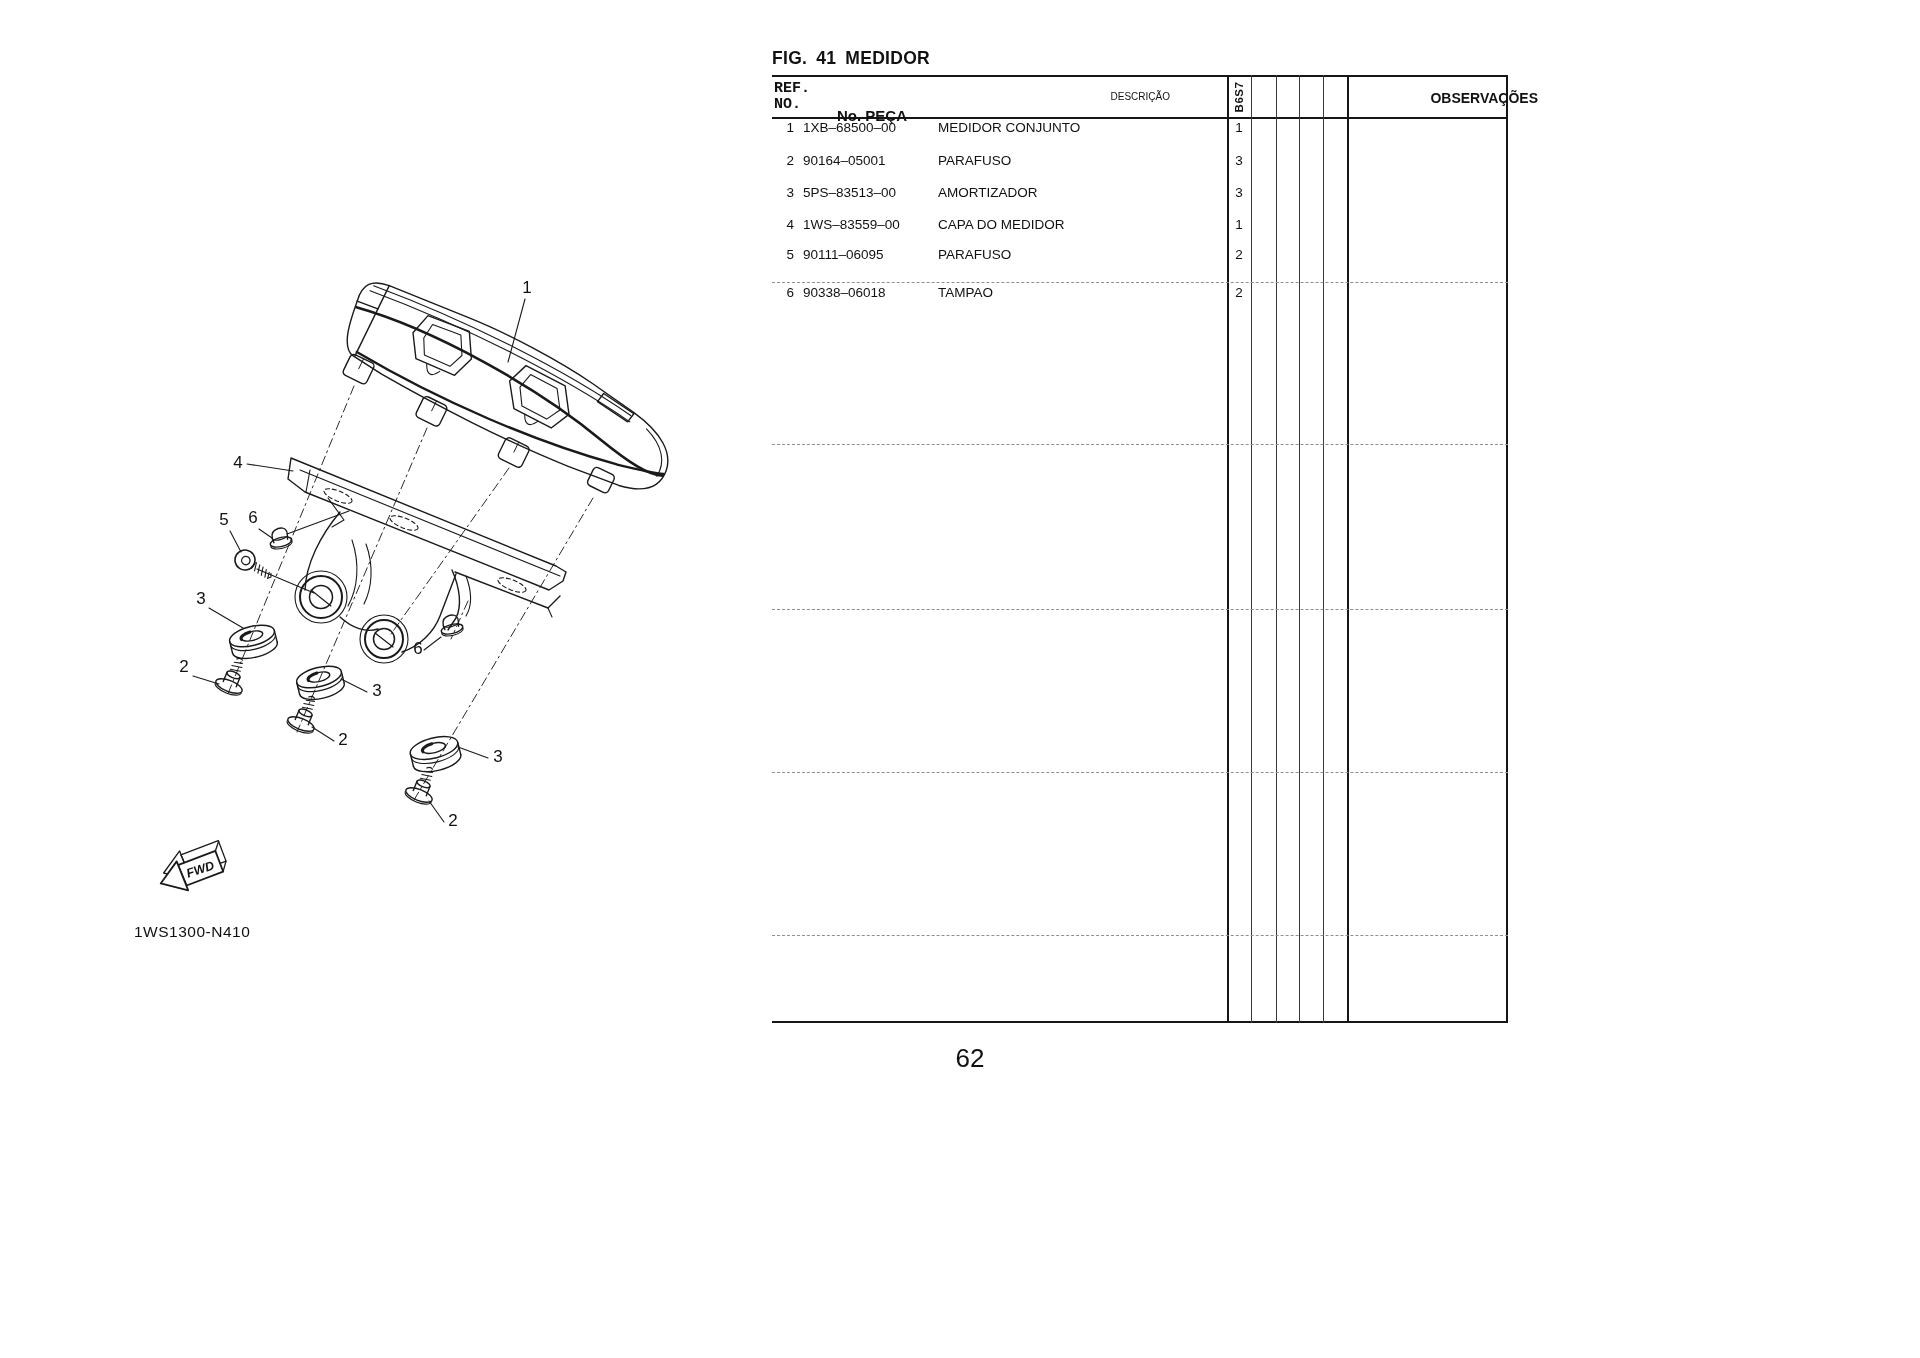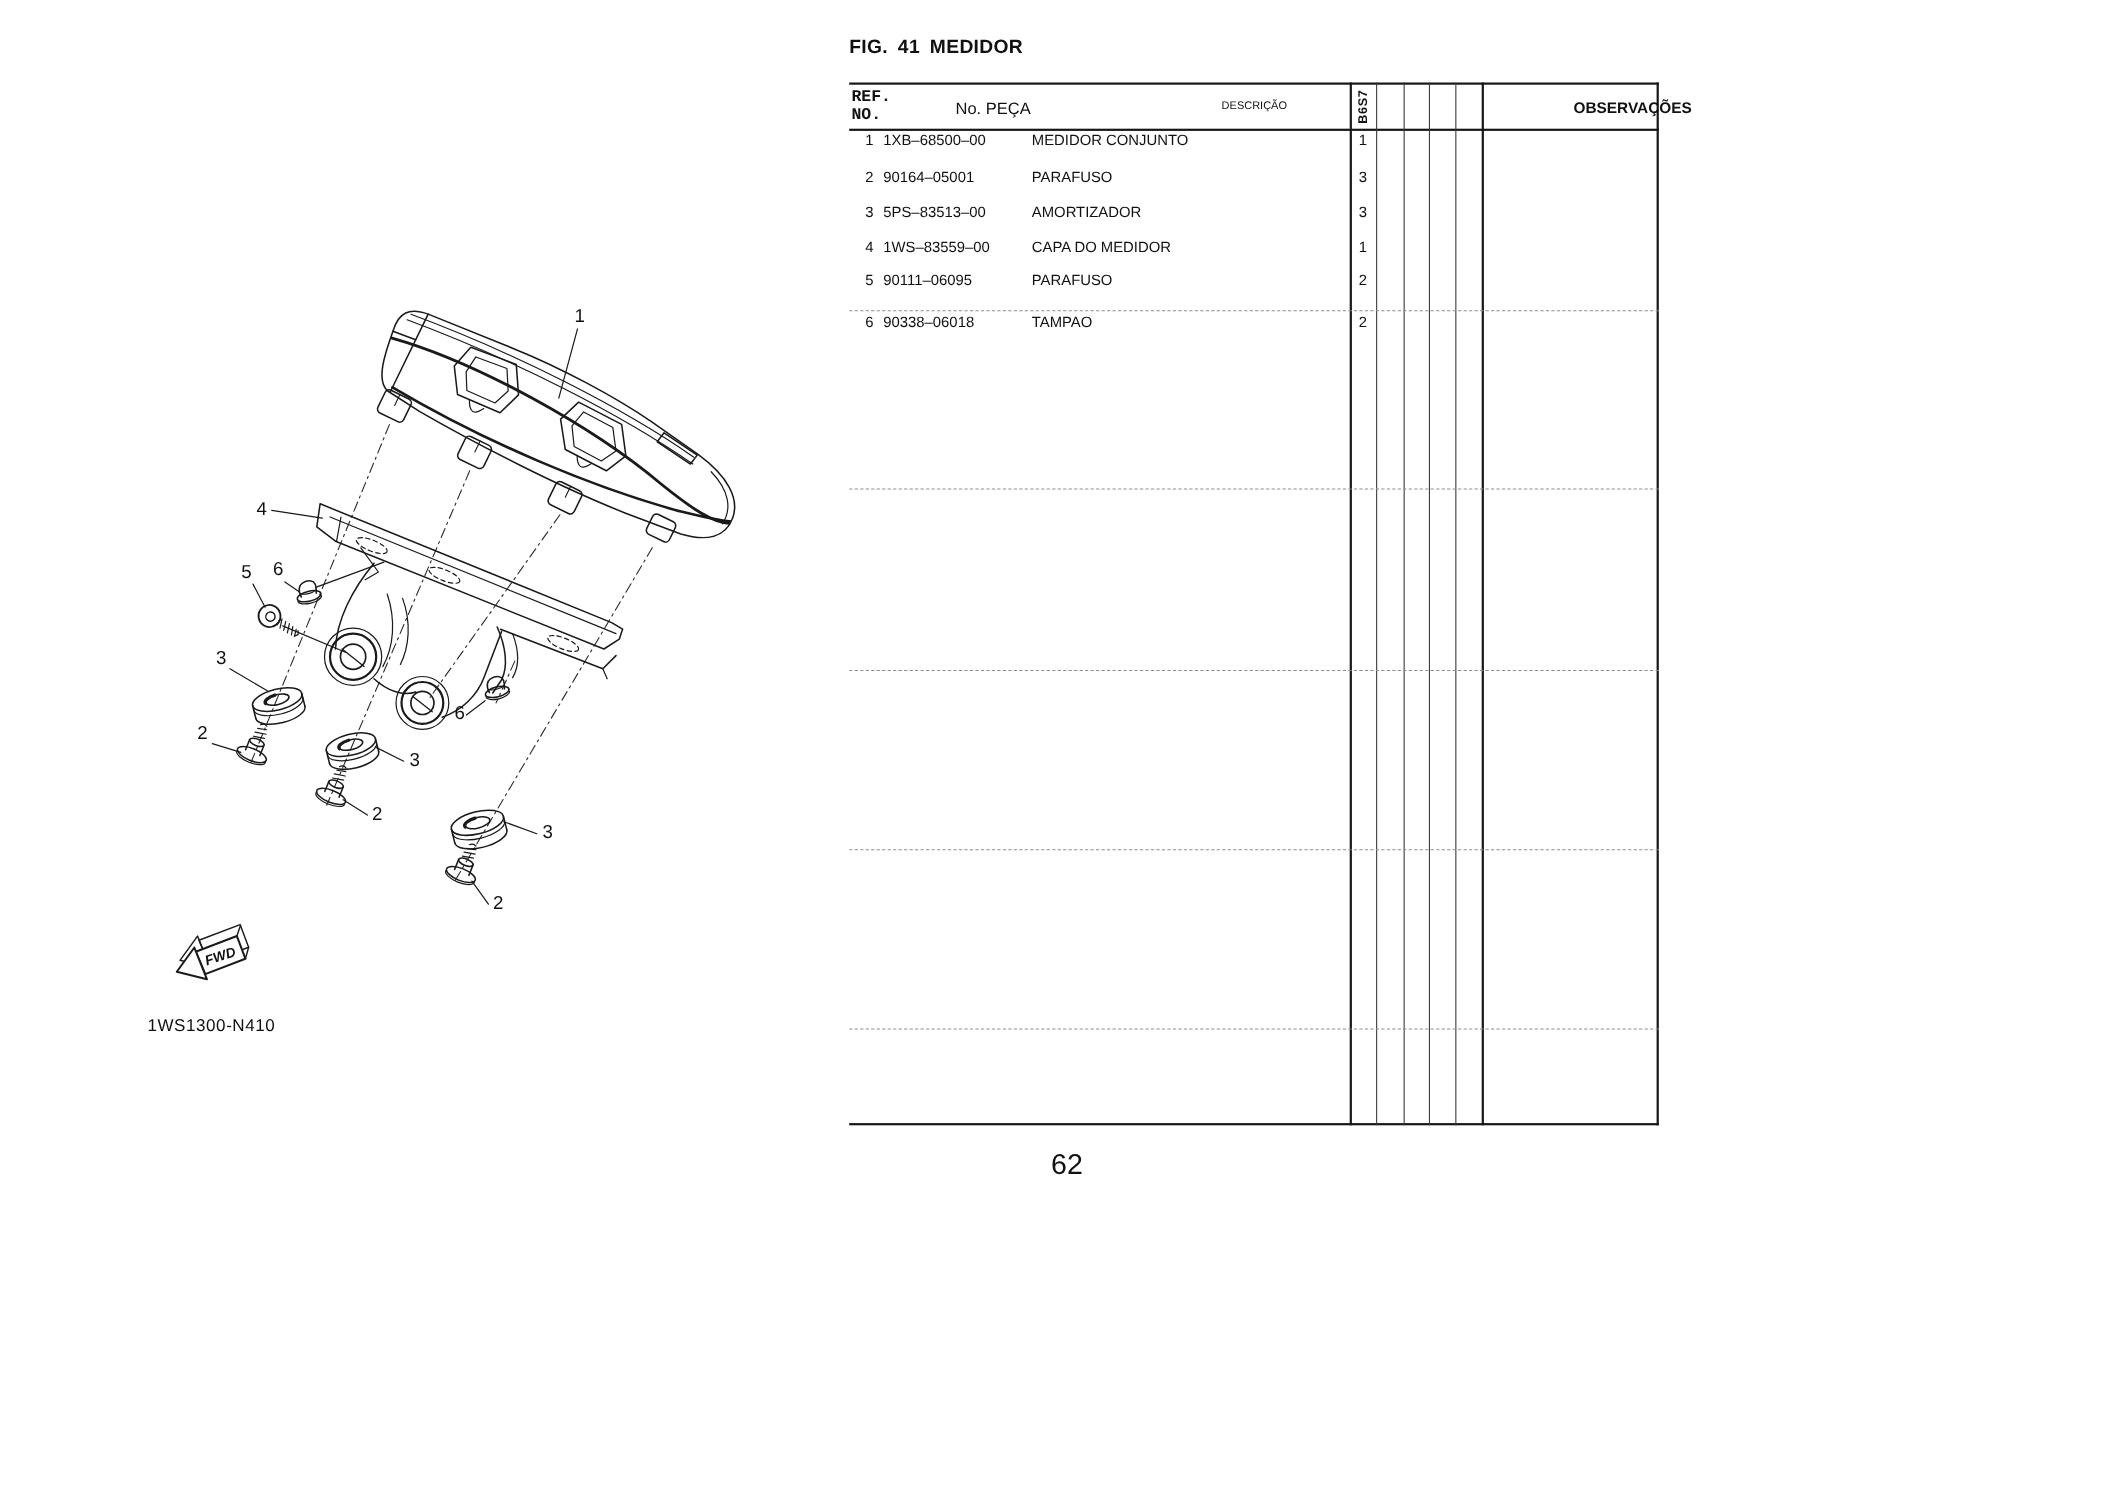--- a/index.html
+++ b/index.html
@@ -1,33 +1,33 @@
 <!DOCTYPE html>
 <html><head>
 <meta charset="utf-8">
 <style>
   html,body{margin:0;padding:0;background:#e8e8e8;}
   .page{
     position:relative;width:1920px;height:1358px;background:#ffffff;
     font-family:"Liberation Sans", sans-serif;color:#111;overflow:hidden;
   }
   
-  .fig-title{position:absolute;left:772px;top:32px;font-size:17.5px;font-weight:bold;letter-spacing:.3px;}
+  .fig-title{position:absolute;left:772px;top:48px;font-size:17.5px;font-weight:bold;letter-spacing:.3px;}
   .fig-title span{margin-right:9px;}
   
   .parts-table{position:absolute;left:772px;top:75px;width:736px;height:948px;font-size:13.5px;}
   .hline{position:absolute;left:0;width:736px;background:#161616;}
   .hline.top{top:0;height:2px;}
   .hline.head{top:42px;height:2px;}
   .hline.bottom{top:946px;height:2px;}
   .vl{position:absolute;top:0;height:948px;width:1px;background:#3a3a3a;}
   .vl.thick{width:2px;background:#161616;}
   .dashsep{position:absolute;left:0;width:736px;height:0;border-top:1.5px dashed #8f8f8f;}
   .h-ref{position:absolute;left:2px;top:6px;font-weight:bold;font-size:15px;line-height:16px;font-family:Liberation Mono, monospace;}
-  .h-part{position:absolute;left:35px;top:16px;width:130px;text-align:right;font-weight:normal;font-size:15px;}
+  .h-part{position:absolute;left:35px;top:32px;width:130px;text-align:center;font-weight:bold;font-size:15px;}
   .h-desc{position:absolute;left:168px;top:16px;width:230px;text-align:right;font-weight:normal;font-size:10px;}
   .h-model{position:absolute;left:454px;top:2px;width:26px;height:39px;display:flex;align-items:center;justify-content:center;}
   .h-model span{transform:rotate(-90deg);font-size:11.5px;font-weight:bold;letter-spacing:.5px;white-space:nowrap;}
   .h-obs{position:absolute;left:575px;top:15px;width:191px;text-align:right;font-weight:bold;font-size:14px;}
   .prow{position:absolute;left:0;width:736px;height:17px;}
   .c-ref{position:absolute;left:0;top:0;width:22px;text-align:right;}
   .c-part{position:absolute;left:31px;top:0;}
   .c-desc{position:absolute;left:166px;top:0;text-align:center;}
   .c-qty{position:absolute;left:456px;top:0;width:22px;text-align:center;}
   

